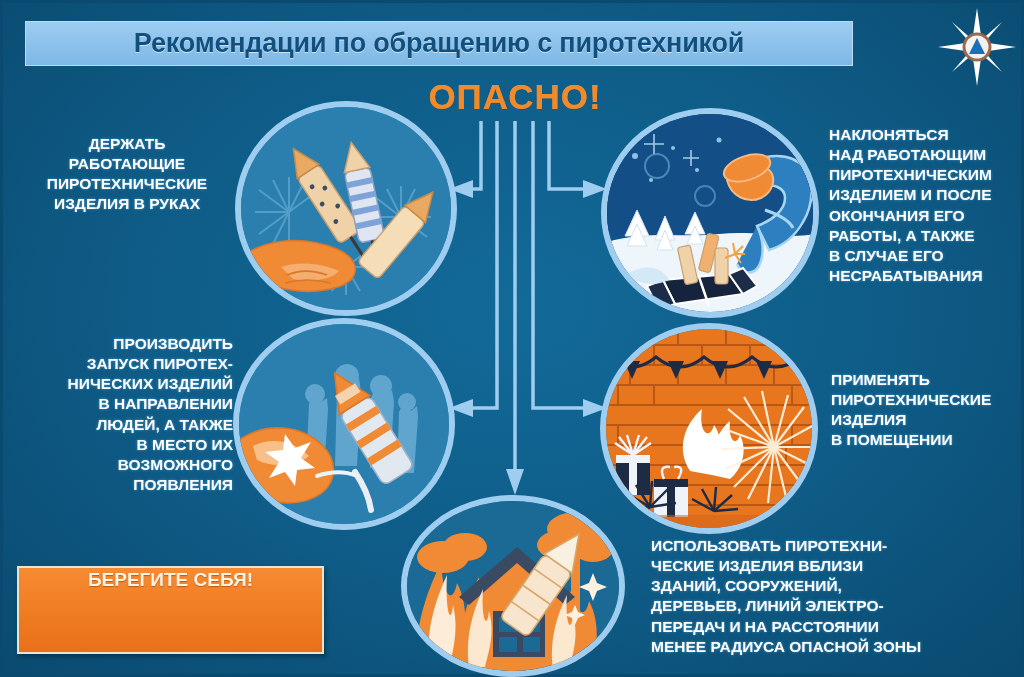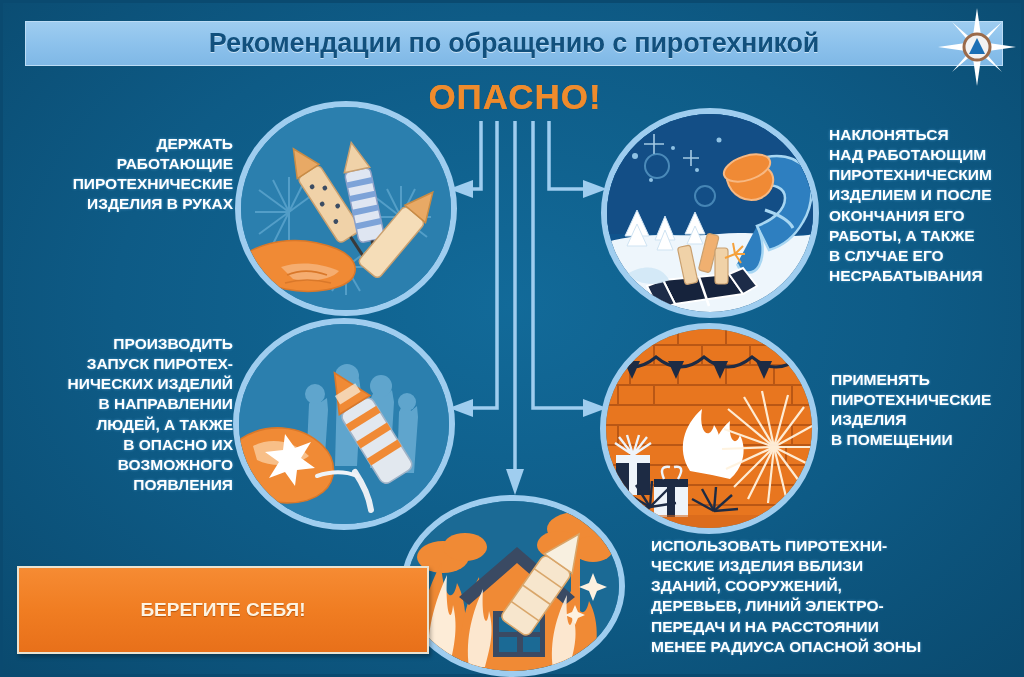--- a/index.html
+++ b/index.html
@@ -9,21 +9,21 @@
     font-family:"Liberation Sans", sans-serif;
   }
   #poster{
     position:relative;width:1024px;height:677px;
     background:radial-gradient(ellipse at 50% 45%, #126a99 0%, #0e5b86 55%, #0a4a6f 100%);
     border:3px solid #0a4a70;
     box-sizing:border-box;
   }
   
   .header-bar{
-    position:absolute;left:22px;top:18px;width:978px;height:45px;
+    position:absolute;left:22px;top:18px;width:828px;height:45px;
     background:linear-gradient(180deg,#9ecdf0 0%,#8dc2ec 50%,#7fb8e6 100%);
     border:1px solid #bcdcf5;
     display:flex;align-items:center;justify-content:center;
     box-sizing:border-box;
   }
   .header-title{
     color:#11507d;font-size:27px;font-weight:bold;letter-spacing:-0.2px;
     white-space:nowrap;
     text-shadow:0 1px 0 rgba(255,255,255,.55);
   }
@@ -55,31 +55,31 @@
   .c4{left:597px;top:320px;width:218px;height:211px;}
   .c5{left:398px;top:492px;width:224px;height:182px;}
   .circle svg{display:block;width:100%;height:100%;}
   
   .ptext{
     position:absolute;color:#ffffff;font-weight:bold;
     font-size:15.5px;line-height:1.30;
     text-shadow:0 0 3px rgba(120,200,255,.55);
     white-space:pre-line;
   }
-  .t1{left:18px;top:131px;width:212px;text-align:right;}
+  .t1{left:18px;top:131px;width:212px;text-align:center;}
   .t2{left:826px;top:122px;width:200px;text-align:left;}
   .t3{left:18px;top:331px;width:212px;text-align:right;}
   .t4{left:828px;top:367px;width:196px;text-align:left;}
   .t5{left:648px;top:533px;width:380px;text-align:left;}
   
   .banner{
-    position:absolute;left:14px;top:563px;width:412px;height:88px;
+    position:absolute;left:14px;top:563px;width:307px;height:88px;
     background:linear-gradient(180deg,#f68b33 0%,#f07d22 50%,#e8701a 100%);
     border:2px solid #e9e3d2;
-    display:flex;flex-direction:row;align-items:center;justify-content:center;
+    display:flex;flex-direction:column;align-items:center;
     box-sizing:border-box;
     box-shadow:2px 3px 4px rgba(0,0,0,.30);
   }
   .banner-line{
     color:#fdf3e2;font-weight:bold;font-size:19px;line-height:1.30;
     text-shadow:0 1px 1px rgba(140,60,0,.55);
     white-space:nowrap;
   }
 </style>
 </head>
@@ -501,21 +501,21 @@
 ИЗДЕЛИЕМ И ПОСЛЕ
 ОКОНЧАНИЯ ЕГО
 РАБОТЫ, А ТАКЖЕ
 В СЛУЧАЕ ЕГО
 НЕСРАБАТЫВАНИЯ</div>
   <div class="ptext t3">ПРОИЗВОДИТЬ
 ЗАПУСК ПИРОТЕХ-
 НИЧЕСКИХ ИЗДЕЛИЙ
 В НАПРАВЛЕНИИ
 ЛЮДЕЙ, А ТАКЖЕ
-В ОПАСНО ИХ
+В МЕСТО ИХ
 ВОЗМОЖНОГО
 ПОЯВЛЕНИЯ</div>
   <div class="ptext t4">ПРИМЕНЯТЬ
 ПИРОТЕХНИЧЕСКИЕ
 ИЗДЕЛИЯ
 В ПОМЕЩЕНИИ</div>
   <div class="ptext t5">ИСПОЛЬЗОВАТЬ ПИРОТЕХНИ-
 ЧЕСКИЕ ИЗДЕЛИЯ ВБЛИЗИ
 ЗДАНИЙ, СООРУЖЕНИЙ,
 ДЕРЕВЬЕВ, ЛИНИЙ ЭЛЕКТРО-

